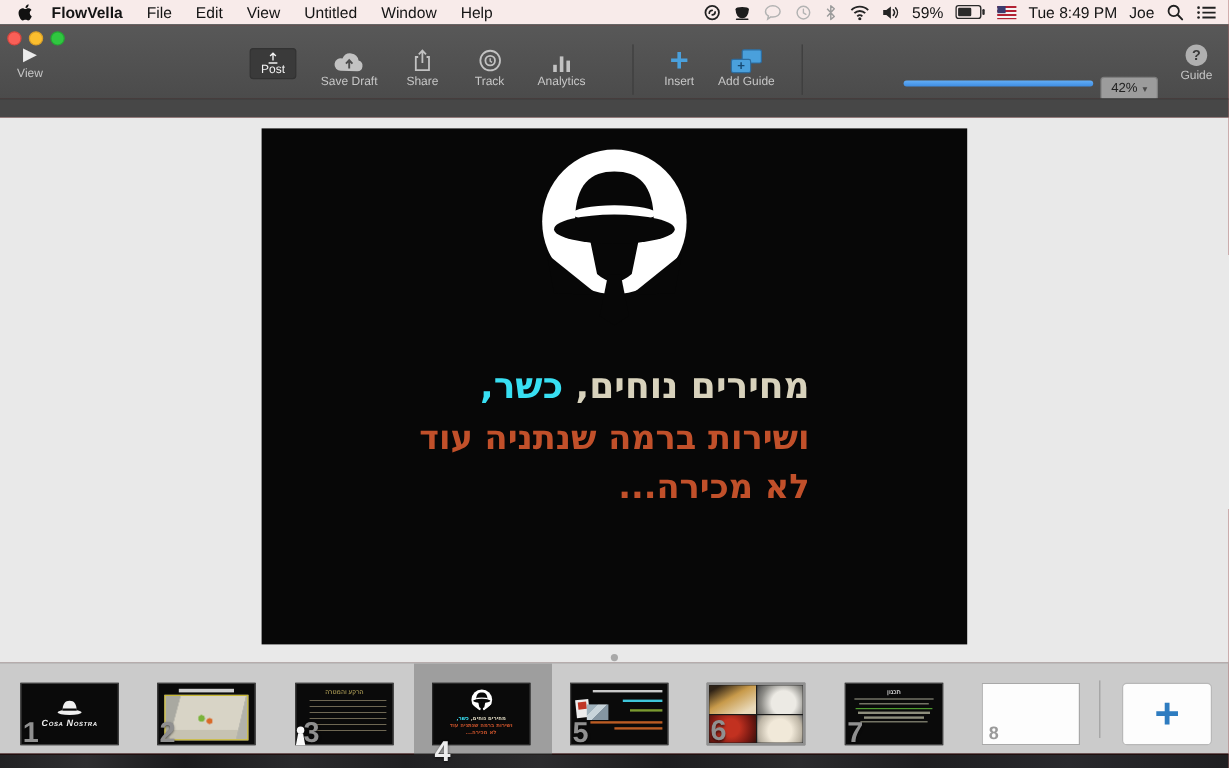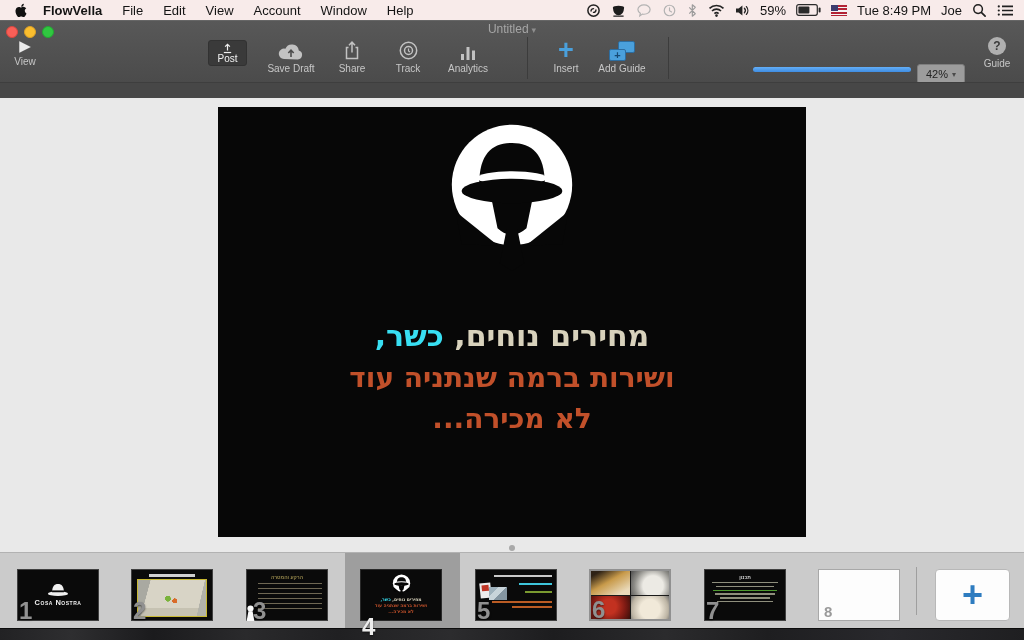--- a/index.html
+++ b/index.html
@@ -63,40 +63,40 @@
   .guide-btn { position:absolute; top:16px; left:973px; width:48px; display:flex; flex-direction:column;
                align-items:center; gap:3px; color:#c7c7c7; font-size:10px; }
   .guide-btn .qc { width:18px; height:18px; border-radius:50%; background:#b0b0b0; color:#3a3a3a;
                    font-size:12px; font-weight:bold; display:flex; align-items:center; justify-content:center; }
 
   
   .canvas { position:absolute; top:98px; left:0; width:1024px; height:454px; background:#e9e9e9; }
   .slide { position:absolute; left:218px; top:9px; width:588px; height:430px; background:#070707;
            display:flex; flex-direction:column; align-items:center; }
   .slide-logo { margin-top:7px; width:162px; height:160px; }
-  .slide-text { margin-top:41px; text-align:center; direction:rtl;
+  .slide-text { margin-top:28px; text-align:right; direction:rtl;
                 font-family:"DejaVu Sans", sans-serif; font-weight:bold; }
   .slide-text .l1 { font-size:30px; line-height:42px; }
   .slide-text .l2, .slide-text .l3 { font-size:28px; line-height:41px; }
   .divider-dot { position:absolute; left:509px; top:447px; width:6px; height:6px; border-radius:50%;
                  background:#a9a9a9; }
 
   
   .filmstrip { position:absolute; top:552px; left:0; width:1024px; height:76px; background:#cbcbcb;
                border-top:1px solid #b2b2b2; }
   .sel-bg { position:absolute; left:345px; top:0; width:115px; height:76px; background:#9e9e9e; }
   .thumb { position:absolute; top:16px; width:82px; height:52px; background:#0a0a0a;
            border:1px solid #404040; overflow:visible; }
   .thumb .inner { position:absolute; inset:0; overflow:hidden; }
   .thumb-num { position:absolute; left:1px; bottom:-5px; font-size:24px; font-weight:bold;
                color:#909090; text-shadow:0 1px 2px rgba(0,0,0,0.55); z-index:3; }
   .thumb-num.light { color:#ededed; }
   .thumb-num.on-white { color:#9a9a9a; font-size:15px; bottom:0px; left:5px; text-shadow:none; }
   
-  .t1 .inner { display:flex; flex-direction:column; align-items:center; justify-content:center; gap:2px; }
+  .t1 .inner { display:flex; flex-direction:column; align-items:center; justify-content:center; gap:2px;font-style:italic; }
   .t1 .cn-title { color:#f0f0f0; font-size:7.5px; font-weight:bold; font-variant:small-caps;
                   letter-spacing:0.5px; }
   
   .t2 .inner { padding:3px 5px; display:flex; flex-direction:column; }
   .t2 .title-bar { height:2.5px; width:46px; background:#cfcfcf; margin:1px auto 2px; }
   .t2 .map { flex:1; border:1px solid #c8b832; background:#d8d4c6;
              background-image:
                radial-gradient(circle 4px at 54% 58%, #d96a28 0 60%, transparent 65%),
                radial-gradient(circle 5px at 44% 52%, #7ab33a 0 55%, transparent 60%),
                linear-gradient(105deg, #a9a9a1 0 16%, transparent 16.5%),
@@ -171,21 +171,21 @@
   <div class="menubar">
     <span class="apple">
       <svg width="13" height="15" viewBox="0 0 14 16">
           <path fill="#111" d="M11.6,8.4c0-1.8,1.5-2.7,1.6-2.8c-0.9-1.3-2.2-1.4-2.7-1.5C9.3,4,8.2,4.8,7.7,4.8C7.1,4.8,6.2,4.1,5.2,4.1C4,4.2,2.8,4.9,2.2,6C0.9,8.2,1.9,11.5,3.1,13.3c0.6,0.9,1.3,1.9,2.3,1.8c0.9,0,1.3-0.6,2.4-0.6s1.4,0.6,2.4,0.6s1.6-0.9,2.2-1.8c0.7-1,1-2,1-2.1C13.4,11.2,11.7,10.5,11.6,8.4z M9.9,2.9c0.5-0.6,0.8-1.4,0.7-2.3C9.8,0.7,9,1.1,8.5,1.7C8,2.3,7.7,3.1,7.8,3.9C8.7,4,9.4,3.5,9.9,2.9z"></path>
         </svg>
     </span>
     <span class="menu-item app">FlowVella</span>
     <span class="menu-item">File</span>
     <span class="menu-item">Edit</span>
     <span class="menu-item">View</span>
-    <span class="menu-item">Account</span>
+    <span class="menu-item">Untitled</span>
     <span class="menu-item">Window</span>
     <span class="menu-item">Help</span>
 
     <span class="mb-right">
       <span class="st-ic">
         <svg width="15" height="15" viewBox="0 0 16 16">
             <circle cx="8" cy="8" r="6" fill="none" stroke="#222" stroke-width="1.6"></circle>
             <path d="M5.4,8.6 a2.6,2.6 0 0 1 2.6,-2.6 M10.6,7.4 a2.6,2.6 0 0 1 -2.6,2.6" fill="none" stroke="#222" stroke-width="1.5" stroke-linecap="round"></path>
           </svg>
       </span>
@@ -256,23 +256,20 @@
     </span>
   </div>
 
   <div class="toolbar">
     <div class="traffic">
       <span class="light red"></span>
       <span class="light yellow"></span>
       <span class="light green"></span>
     </div>
 
-    <div class="doc-title">
-      <span>Untitled</span><span class="caret">▾</span>
-    </div>
 
     <div class="view-btn">
       <span class="play">▶</span>
       <span>View</span>
     </div>
 
 
     <div class="post-btn">
       <svg width="11" height="11" viewBox="0 0 12 12">
           <path d="M6,8.2 V1.8 M3.4,4 L6,1.4 L8.6,4" fill="none" stroke="#f0f0f0" stroke-width="1.3"></path>

